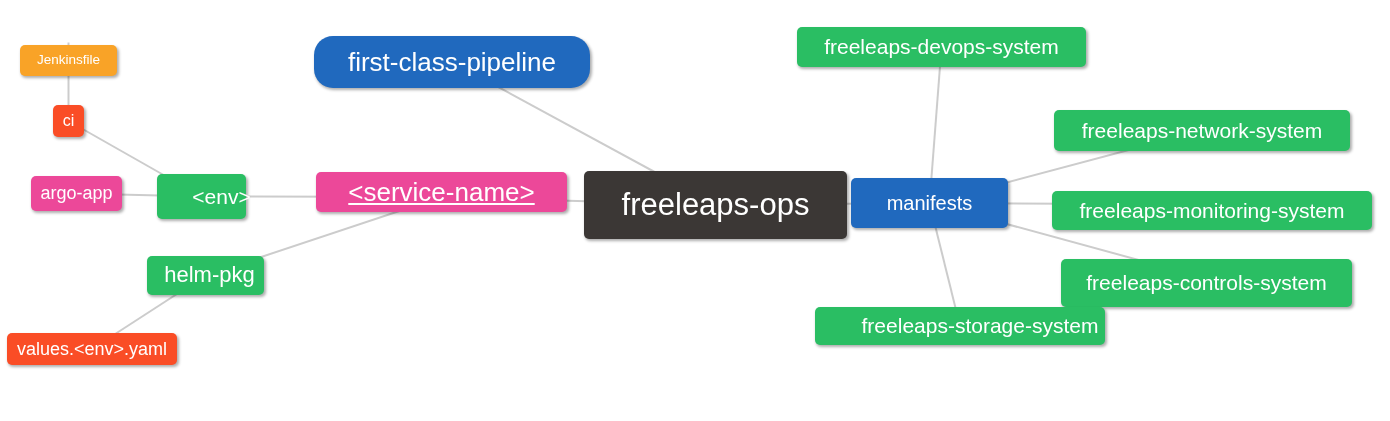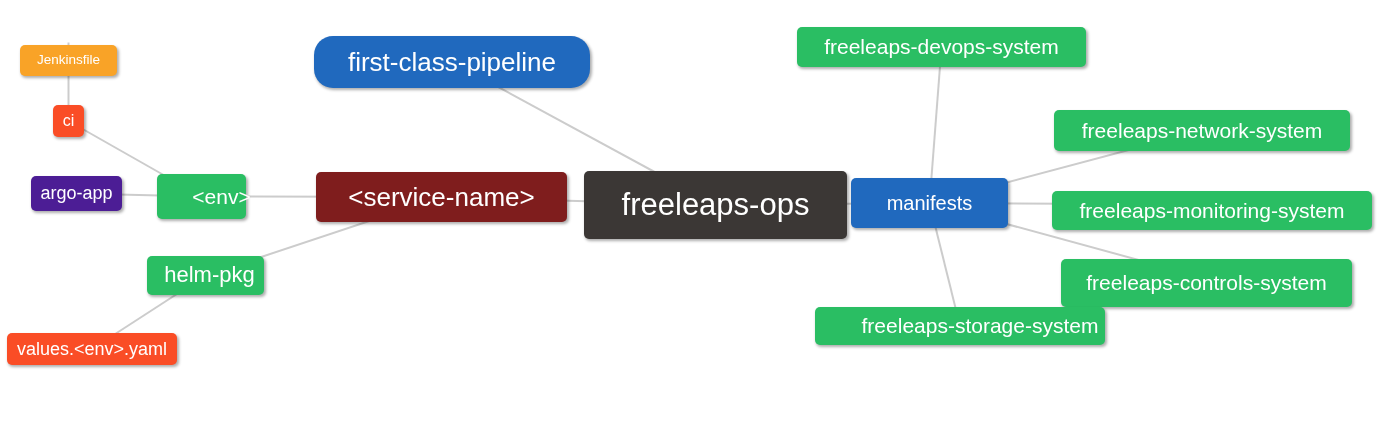--- a/index.html
+++ b/index.html
@@ -61,21 +61,21 @@
       <line x1="929.5" y1="203" x2="1206.5" y2="278.5" stroke="#cccccc" stroke-width="2"></line>
       <line x1="929.5" y1="203" x2="960" y2="326" stroke="#cccccc" stroke-width="2"></line>
     </svg>
 
   <div class="node" style="left: 584px; top: 171px; width: 263px; height: 68px; font-size: 31px; background: rgb(59, 55, 53); color: rgb(255, 255, 255);">
       <span class="label">freeleaps-ops</span>
     </div>
   <div class="node" style="left: 314px; top: 36px; width: 276px; height: 52px; font-size: 26px; background: rgb(32, 105, 190); color: rgb(255, 255, 255); border-radius: 19px;">
       <span class="label">first-class-pipeline</span>
     </div>
-  <div class="node" style="left: 316px; top: 172px; width: 251px; height: 50px; font-size: 26px; background: #7f1d1d; color: rgb(255, 255, 255);">
+  <div class="node" style="left: 316px; top: 172px; width: 251px; height: 40px; font-size: 26px; background: #ec4899; color: rgb(255, 255, 255); text-decoration: underline;">
       <span class="label">&lt;service-name&gt;</span>
     </div>
   <div class="node" style="left: 851px; top: 178px; width: 157px; height: 50px; font-size: 20px; background: rgb(32, 105, 190); color: rgb(255, 255, 255);">
       <span class="label">manifests</span>
     </div>
   <div class="node" style="left: 157px; top: 174px; width: 89px; height: 45px; font-size: 21px; background: rgb(42, 190, 99); color: rgb(255, 255, 255); padding-left: 40px;">
       <span class="label">&lt;env&gt;</span>
     </div>
   <div class="node" style="left: 147px; top: 256px; width: 117px; height: 39px; font-size: 22px; background: rgb(42, 190, 99); color: rgb(255, 255, 255); padding-left: 8px;">
       <span class="label">helm-pkg</span>
@@ -91,21 +91,21 @@
     </div>
   <div class="node" style="left: 1061px; top: 259px; width: 291px; height: 48px; font-size: 21px; background: rgb(42, 190, 99); color: rgb(255, 255, 255);">
       <span class="label">freeleaps-controls-system</span>
     </div>
   <div class="node" style="left: 815px; top: 307px; width: 290px; height: 38px; font-size: 21px; background: rgb(42, 190, 99); color: rgb(255, 255, 255); padding-left: 40px;">
       <span class="label">freeleaps-storage-system</span>
     </div>
   <div class="node" style="left: 53px; top: 105px; width: 31px; height: 32px; font-size: 16px; background: rgb(250, 77, 38); color: rgb(255, 255, 255);">
       <span class="label">ci</span>
     </div>
-  <div class="node" style="left: 31px; top: 176px; width: 91px; height: 35px; font-size: 18px; background: #4c1d95; color: rgb(255, 255, 255);">
+  <div class="node" style="left: 31px; top: 176px; width: 91px; height: 35px; font-size: 18px; background: #ec4899; color: rgb(255, 255, 255);">
       <span class="label">argo-app</span>
     </div>
   <div class="node" style="left: 7px; top: 333px; width: 170px; height: 32px; font-size: 18px; background: rgb(250, 77, 38); color: rgb(255, 255, 255);">
       <span class="label">values.&lt;env&gt;.yaml</span>
     </div>
   <div class="node" style="left: 20px; top: 45px; width: 97px; height: 31px; font-size: 13.5px; background: rgb(249, 163, 39); color: rgb(255, 255, 255);">
       <span class="label">Jenkinsfile</span>
     </div>
 </div>
 

